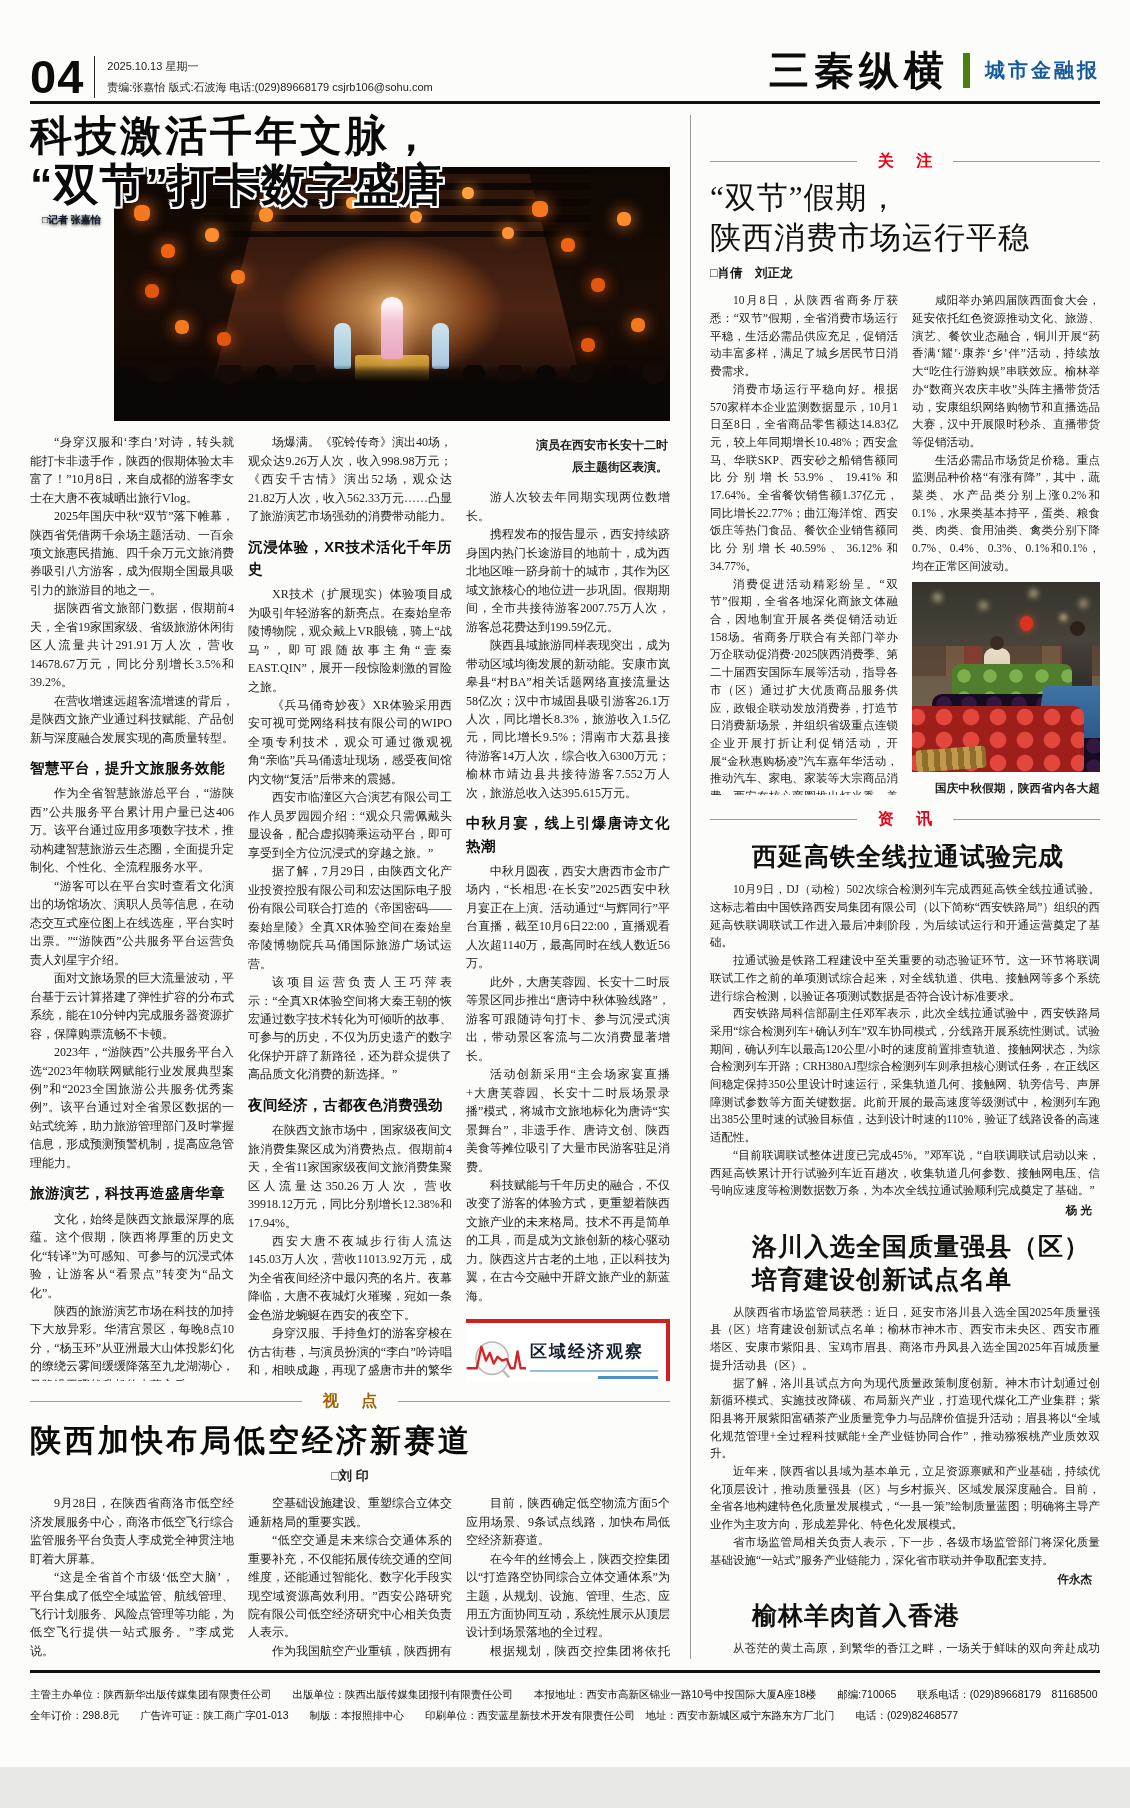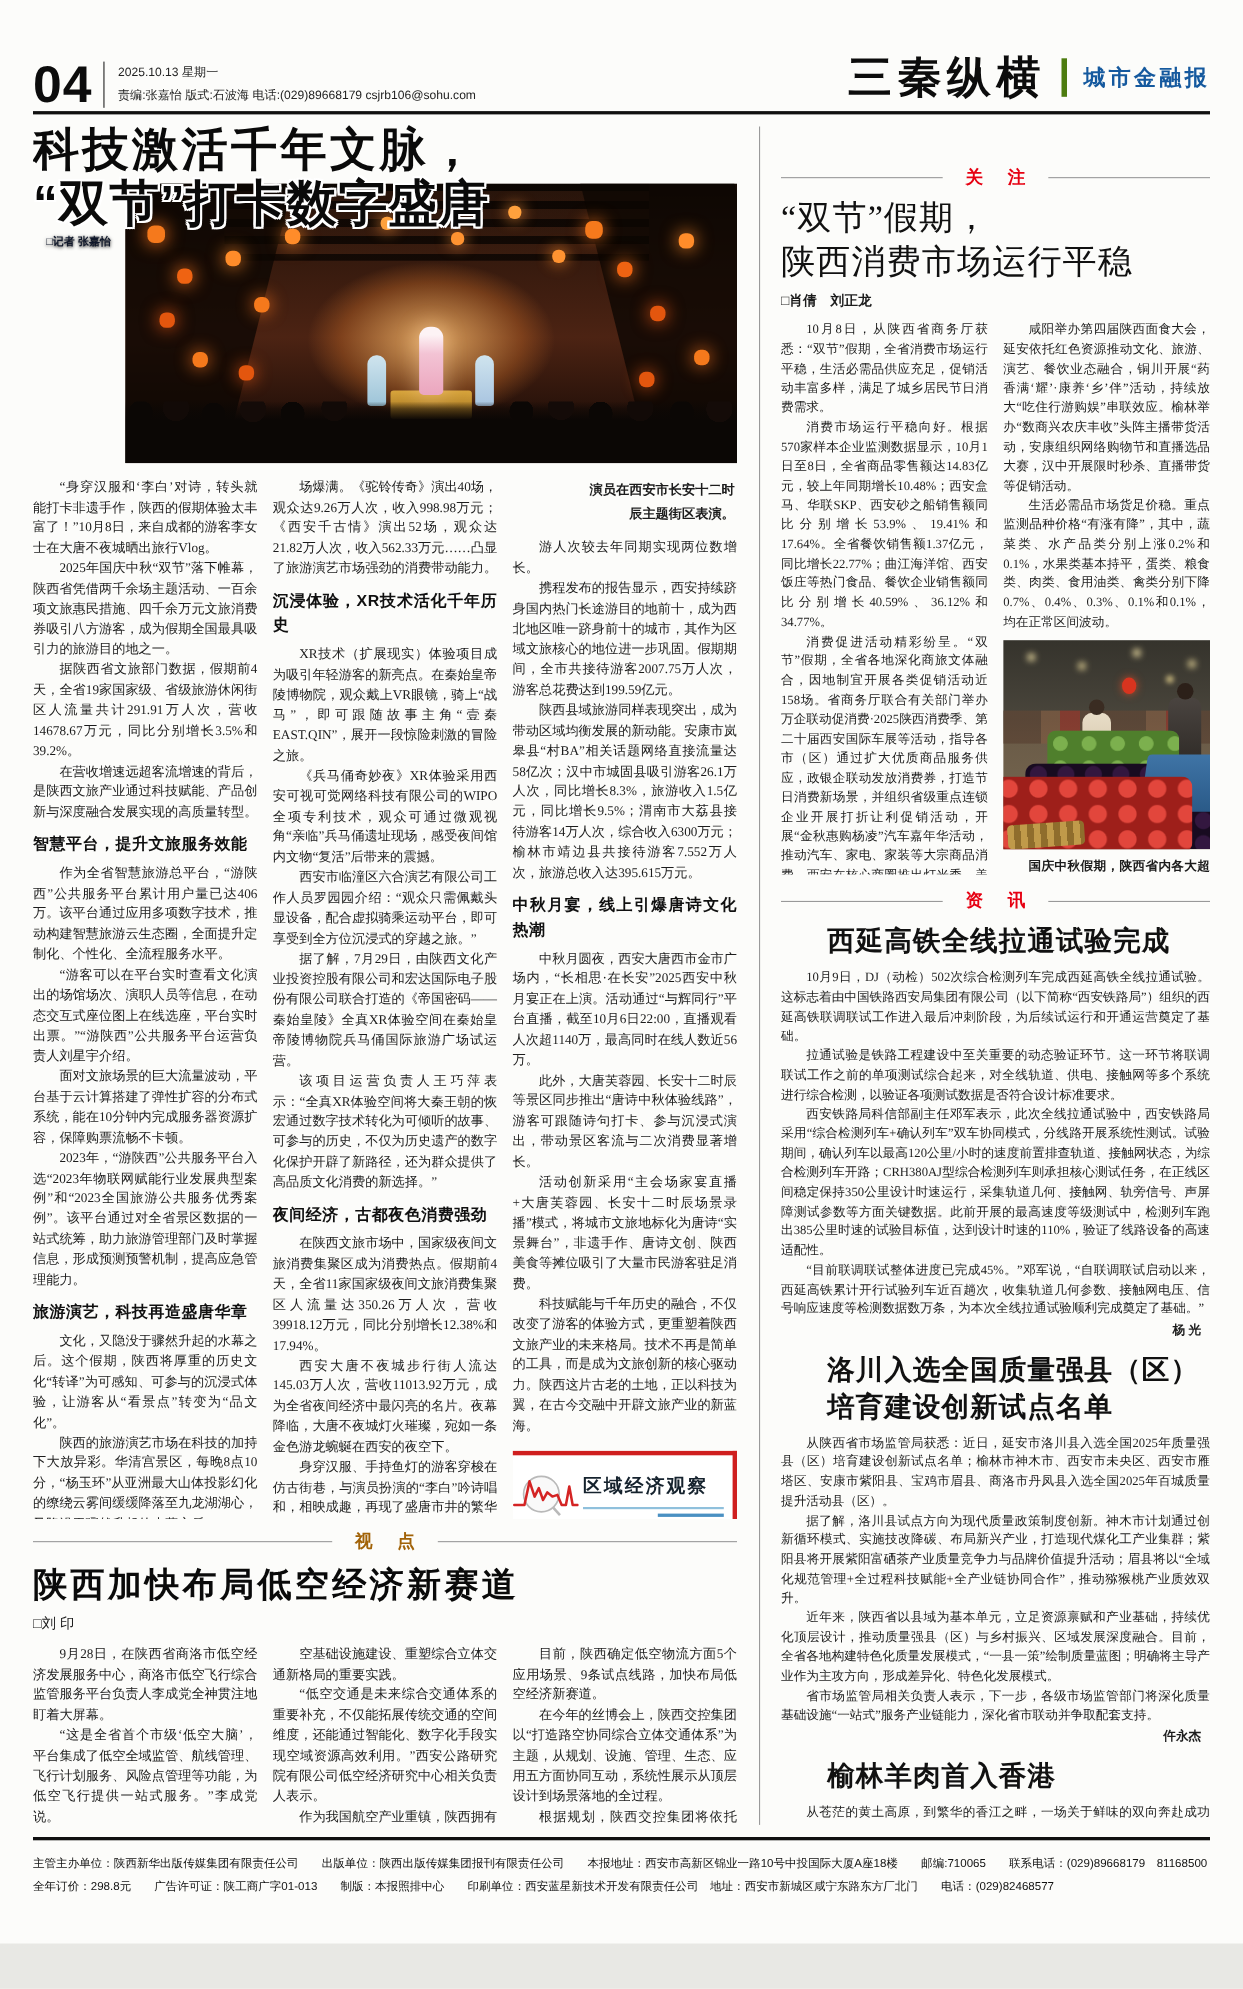--- a/index.html
+++ b/index.html
@@ -7,21 +7,21 @@
     width:1130px; height:1767px; position:relative; margin:0 auto;
     background:#fcfcfa; overflow:hidden;
     font-family:"Liberation Serif","DejaVu Serif",serif; color:#1c1c1c;
   }
   
   .header { position:absolute; top:50px; left:30px; right:30px; height:48px; display:flex; align-items:flex-end; }
   .pagenum { font-family:"Liberation Sans",sans-serif; font-size:47px; font-weight:900; line-height:0.92; letter-spacing:1px; color:#0c0c0c; }
   .header-meta { border-left:1.5px solid #222; margin-left:10px; padding-left:12px; font-size:11px; line-height:1.9; color:#222; font-family:"Liberation Sans",sans-serif; }
   .header-right { margin-left:auto; display:flex; align-items:center; gap:14px; }
   .section-name { font-size:40px; font-weight:900; font-family:"Liberation Sans",sans-serif; letter-spacing:5px; color:#0c0c0c; }
-  .masthead { border-left:5px solid #4d7c0f; padding:4px 0 4px 15px; color:#15599e; font-weight:700; font-size:20px; letter-spacing:3px; }
+  .masthead { border-left:7px solid #4d7c0f; padding:4px 0 4px 15px; color:#15599e; font-weight:700; font-size:20px; letter-spacing:3px; }
   .toprule { position:absolute; top:101px; left:30px; right:30px; height:3px; background:#101010; }
   
   .content { position:absolute; top:113px; left:30px; right:30px; bottom:108px; display:flex; overflow:hidden; }
   .left-zone { width:640px; overflow:hidden; }
   .vdivider { width:1px; background:#9a9a9a; margin:2px 19px 0 20px; }
   .right-zone { flex:1; overflow:hidden;margin-top:38px; }
   
   .headline1 { font-family:"Liberation Sans",sans-serif; font-weight:900; font-size:42px; letter-spacing:3px; color:#0a0a0a; line-height:1.1; margin:0; }
   .photo-wrap { position:relative; margin-top:8px; height:254px; }
   .photo-main { position:absolute; left:84px; right:0; top:0; bottom:0; overflow:hidden;
@@ -79,21 +79,21 @@
   .region-lines .l1 { height:2.5px; width:128px; background:#8fc0dc; margin-bottom:4px; }
   .region-lines .l2 { height:2.5px; width:60px; background:#4a90c2; margin-left:68px; }
   
   .label-row { display:flex; align-items:center; gap:12px; }
   .label-row::before, .label-row::after { content:""; flex:1; height:1px; background:#999; }
   .label-text { font-weight:700; font-size:16px; letter-spacing:9px; font-family:"Liberation Sans",sans-serif; text-indent:9px; }
   .red { color:#e60012; } .pink { color:#a16207; }
   
   .viewpoint { margin-top:10px; }
   .vp-title { font-family:"Liberation Sans",sans-serif; font-weight:900; font-size:31px; letter-spacing:3px; margin:8px 0 0; color:#0a0a0a; }
-  .vp-byline { font-size:13px; font-weight:400; margin:5px 0 9px; font-family:"Liberation Sans",sans-serif; }
+  .vp-byline { font-size:13px; font-weight:700; margin:5px 0 9px; font-family:"Liberation Sans",sans-serif;text-align:center; }
   .vp-cols { display:flex; gap:14px; height:216px; overflow:hidden; }
   
   .focus-title { font-size:31px; line-height:1.28; font-weight:500; letter-spacing:1px; margin:6px 0 0; color:#111; }
   .focus-byline { font-size:12.5px; font-weight:700; margin:8px 0 10px; font-family:"Liberation Sans",sans-serif; }
   .focus-cols { display:flex; gap:14px; height:503px; overflow:hidden; }
   .fcol { flex:1; overflow:hidden; text-align:justify; font-size:11.5px; line-height:1.54; }
   .focus-photo { position:relative; height:190px; margin-top:6px; overflow:hidden; background:linear-gradient(180deg,#35332c 0%, #4a463c 38%, #6b5c48 48%, #7a6a52 100%); }
   .fp-lights { position:absolute; left:0; top:0; width:3px; height:3px; border-radius:50%;
     box-shadow:24px 14px 6px 2px #e8d9a0, 70px 22px 6px 2px #d8c890, 120px 10px 6px 2px #e8d9a0, 170px 20px 6px 2px #d8c890, 225px 12px 6px 2px #e8d9a0, 272px 24px 6px 2px #d8c890, 330px 14px 6px 2px #e8d9a0, 150px 34px 5px 2px #c9b87e; }
   .fp-lantern { position:absolute; left:108px; top:34px; width:13px; height:15px; border-radius:50%; background:#d8341f; box-shadow:0 0 8px rgba(230,80,40,.8); }
@@ -164,21 +164,21 @@
             <p class="para">“身穿汉服和‘李白’对诗，转头就能打卡非遗手作，陕西的假期体验太丰富了！”10月8日，来自成都的游客李女士在大唐不夜城晒出旅行Vlog。</p>
             <p class="para">2025年国庆中秋“双节”落下帷幕，陕西省凭借两千余场主题活动、一百余项文旅惠民措施、四千余万元文旅消费券吸引八方游客，成为假期全国最具吸引力的旅游目的地之一。</p>
             <p class="para">据陕西省文旅部门数据，假期前4天，全省19家国家级、省级旅游休闲街区人流量共计291.91万人次，营收14678.67万元，同比分别增长3.5%和39.2%。</p>
             <p class="para">在营收增速远超客流增速的背后，是陕西文旅产业通过科技赋能、产品创新与深度融合发展实现的高质量转型。</p>
             <h3 class="subhead">智慧平台，提升文旅服务效能</h3>
             <p class="para">作为全省智慧旅游总平台，“游陕西”公共服务平台累计用户量已达406万。该平台通过应用多项数字技术，推动构建智慧旅游云生态圈，全面提升定制化、个性化、全流程服务水平。</p>
             <p class="para">“游客可以在平台实时查看文化演出的场馆场次、演职人员等信息，在动态交互式座位图上在线选座，平台实时出票。”“游陕西”公共服务平台运营负责人刘星宇介绍。</p>
             <p class="para">面对文旅场景的巨大流量波动，平台基于云计算搭建了弹性扩容的分布式系统，能在10分钟内完成服务器资源扩容，保障购票流畅不卡顿。</p>
             <p class="para">2023年，“游陕西”公共服务平台入选“2023年物联网赋能行业发展典型案例”和“2023全国旅游公共服务优秀案例”。该平台通过对全省景区数据的一站式统筹，助力旅游管理部门及时掌握信息，形成预测预警机制，提高应急管理能力。</p>
             <h3 class="subhead">旅游演艺，科技再造盛唐华章</h3>
-            <p class="para">文化，又隐没于骤然升起的水幕之后。这个假期，陕西将厚重的历史文化“转译”为可感知、可参与的沉浸式体验，让游客从“看景点”转变为“品文化”。</p>
+            <p class="para">文化，始终是陕西文旅最深厚的底蕴。这个假期，陕西将厚重的历史文化“转译”为可感知、可参与的沉浸式体验，让游客从“看景点”转变为“品文化”。</p>
             <p class="para">陕西的旅游演艺市场在科技的加持下大放异彩。华清宫景区，每晚8点10分，“杨玉环”从亚洲最大山体投影幻化的缭绕云雾间缓缓降落至九龙湖湖心，又隐没于骤然升起的水幕之后。</p>
           </div>
         <div class="col">
             <p class="para">场爆满。《驼铃传奇》演出40场，观众达9.26万人次，收入998.98万元；《西安千古情》演出52场，观众达21.82万人次，收入562.33万元……凸显了旅游演艺市场强劲的消费带动能力。</p>
             <h3 class="subhead">沉浸体验，XR技术活化千年历史</h3>
             <p class="para">XR技术（扩展现实）体验项目成为吸引年轻游客的新亮点。在秦始皇帝陵博物院，观众戴上VR眼镜，骑上“战马”，即可跟随故事主角“壹秦EAST.QIN”，展开一段惊险刺激的冒险之旅。</p>
             <p class="para">《兵马俑奇妙夜》XR体验采用西安可视可觉网络科技有限公司的WIPO全项专利技术，观众可通过微观视角“亲临”兵马俑遗址现场，感受夜间馆内文物“复活”后带来的震撼。</p>
             <p class="para">西安市临潼区六合演艺有限公司工作人员罗园园介绍：“观众只需佩戴头显设备，配合虚拟骑乘运动平台，即可享受到全方位沉浸式的穿越之旅。”</p>
             <p class="para">据了解，7月29日，由陕西文化产业投资控股有限公司和宏达国际电子股份有限公司联合打造的《帝国密码——秦始皇陵》全真XR体验空间在秦始皇帝陵博物院兵马俑国际旅游广场试运营。</p>
             <p class="para">该项目运营负责人王巧萍表示：“全真XR体验空间将大秦王朝的恢宏通过数字技术转化为可倾听的故事、可参与的历史，不仅为历史遗产的数字化保护开辟了新路径，还为群众提供了高品质文化消费的新选择。”</p>

